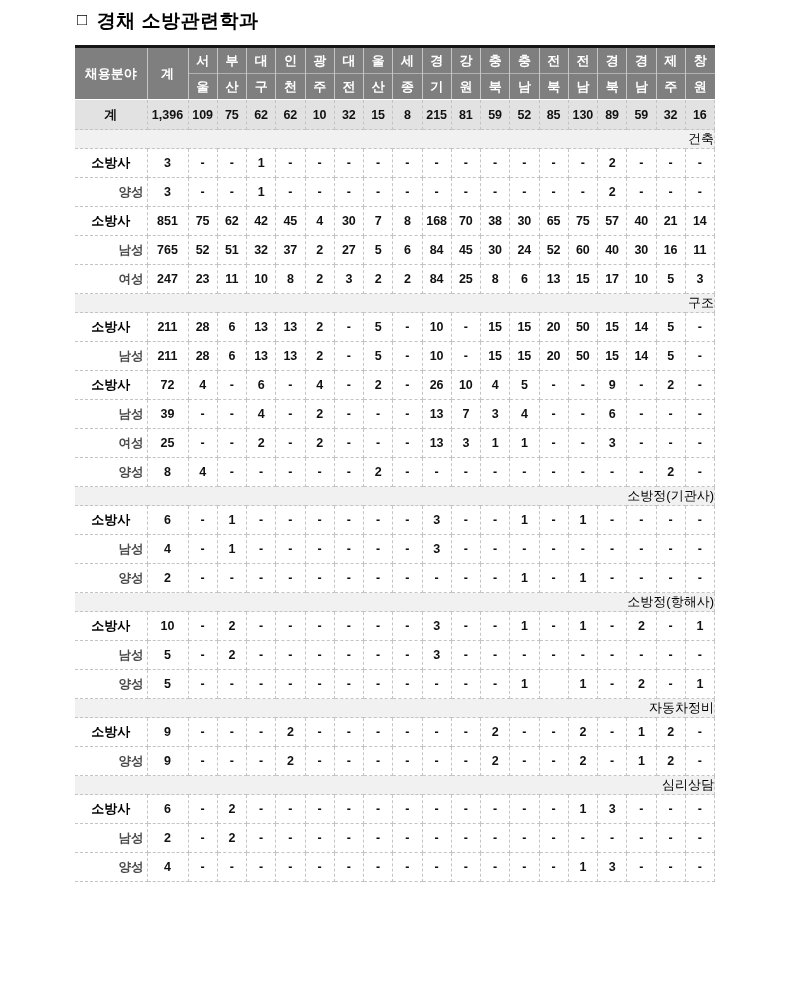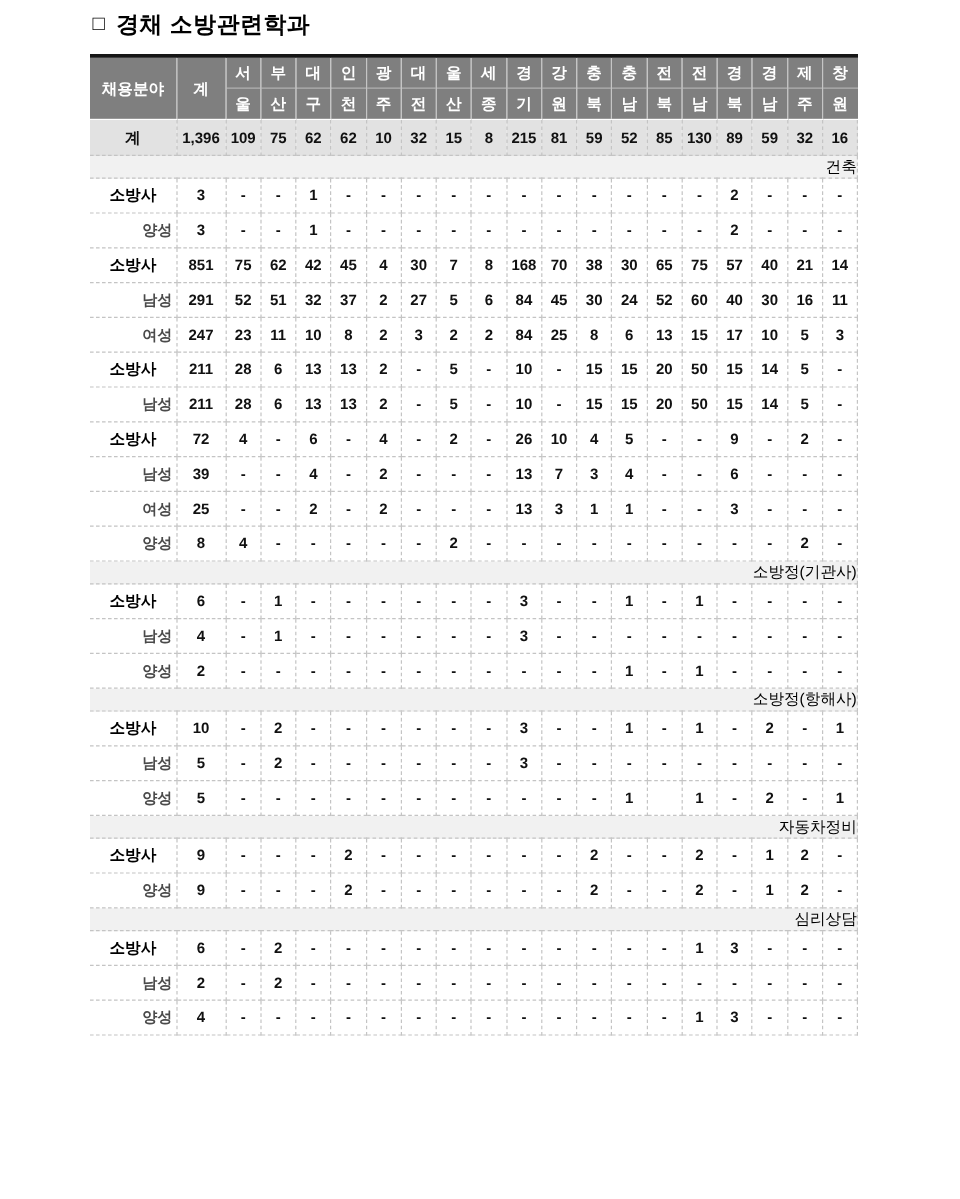--- a/index.html
+++ b/index.html
@@ -250,21 +250,21 @@
           <td class="num">30</td>
           <td class="num">65</td>
           <td class="num">75</td>
           <td class="num">57</td>
           <td class="num">40</td>
           <td class="num">21</td>
           <td class="num">14</td>
         </tr>
         <tr class="data-row row-sub">
           <td class="label">남성</td>
-          <td class="num">291</td>
+          <td class="num">765</td>
           <td class="num">52</td>
           <td class="num">51</td>
           <td class="num">32</td>
           <td class="num">37</td>
           <td class="num">2</td>
           <td class="num">27</td>
           <td class="num">5</td>
           <td class="num">6</td>
           <td class="num">84</td>
           <td class="num">45</td>
@@ -292,20 +292,23 @@
           <td class="num">25</td>
           <td class="num">8</td>
           <td class="num">6</td>
           <td class="num">13</td>
           <td class="num">15</td>
           <td class="num">17</td>
           <td class="num">10</td>
           <td class="num">5</td>
           <td class="num">3</td>
         </tr>
+        <tr class="section-row">
+          <td colspan="20">구조</td>
+        </tr>
         <tr class="data-row row-main">
           <td class="label">소방사</td>
           <td class="num">211</td>
           <td class="num">28</td>
           <td class="num">6</td>
           <td class="num">13</td>
           <td class="num">13</td>
           <td class="num">2</td>
           <td class="num">-</td>
           <td class="num">5</td>

